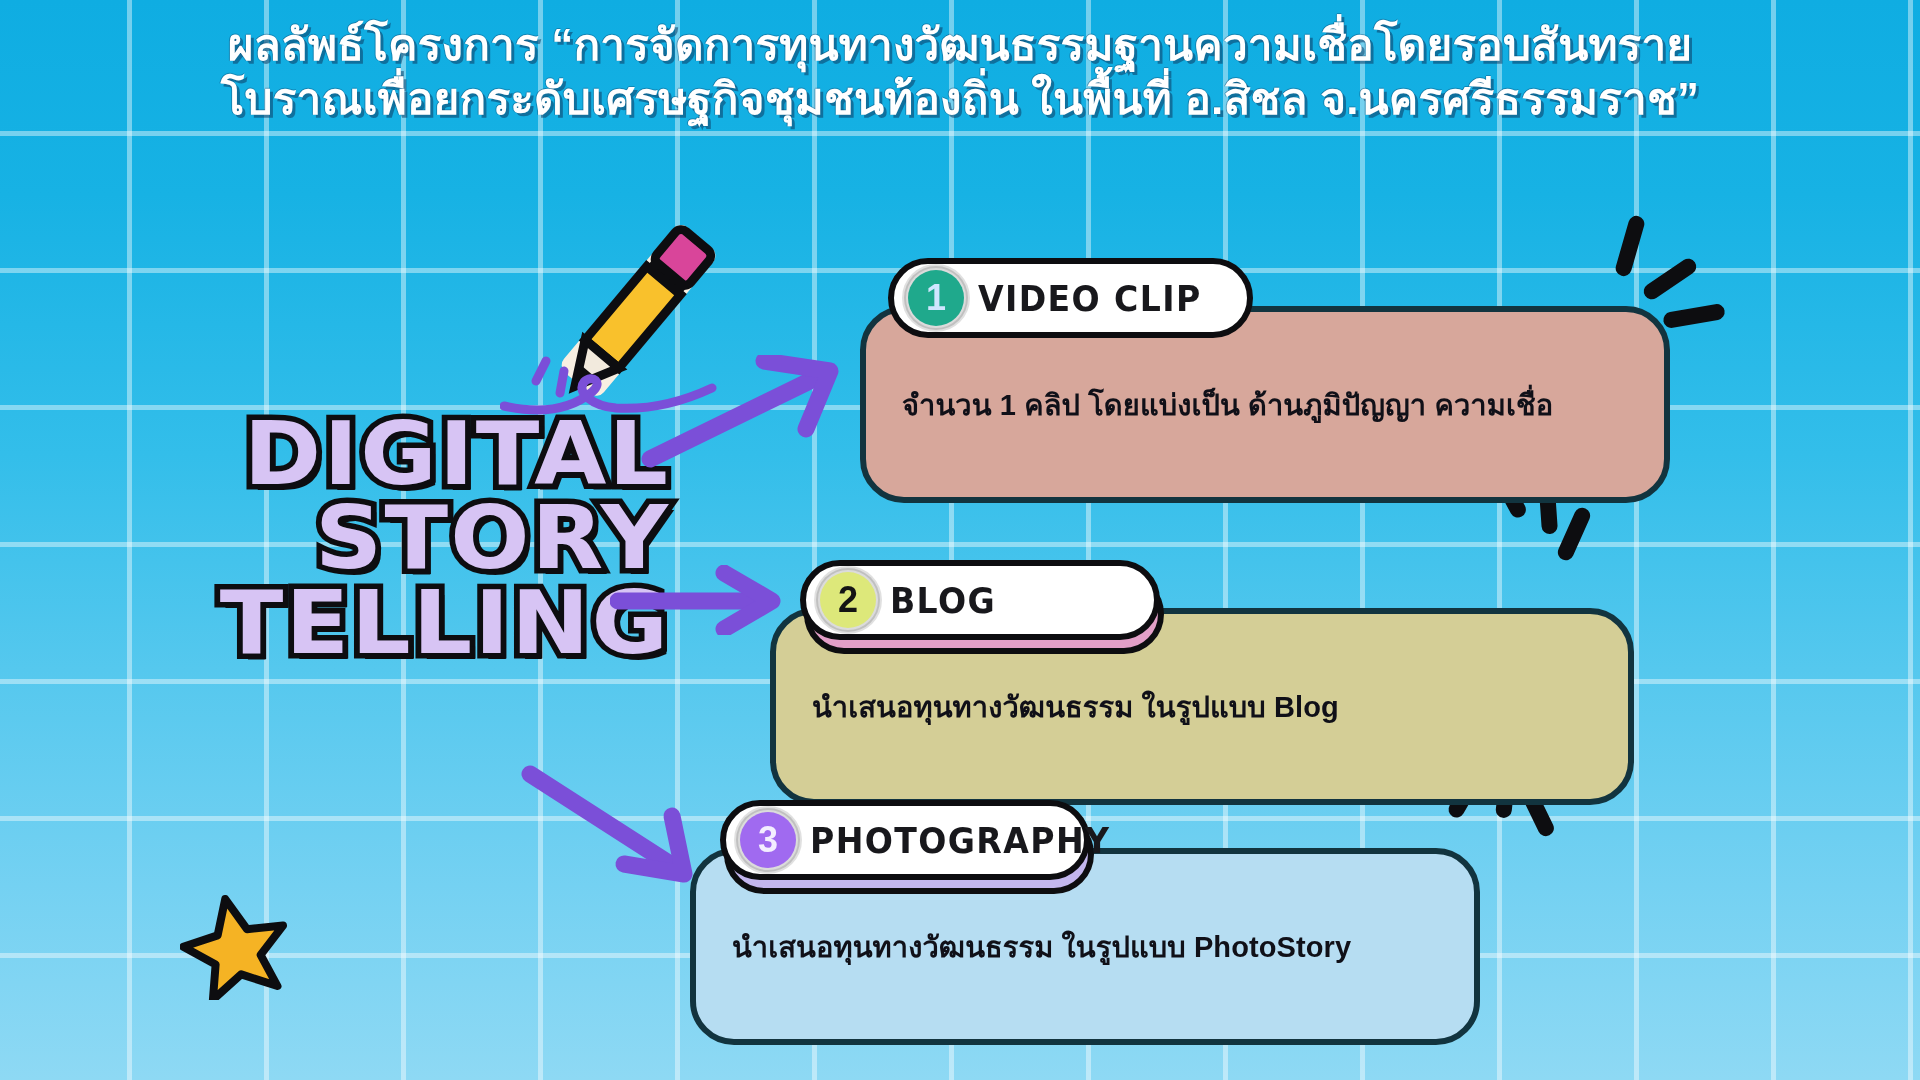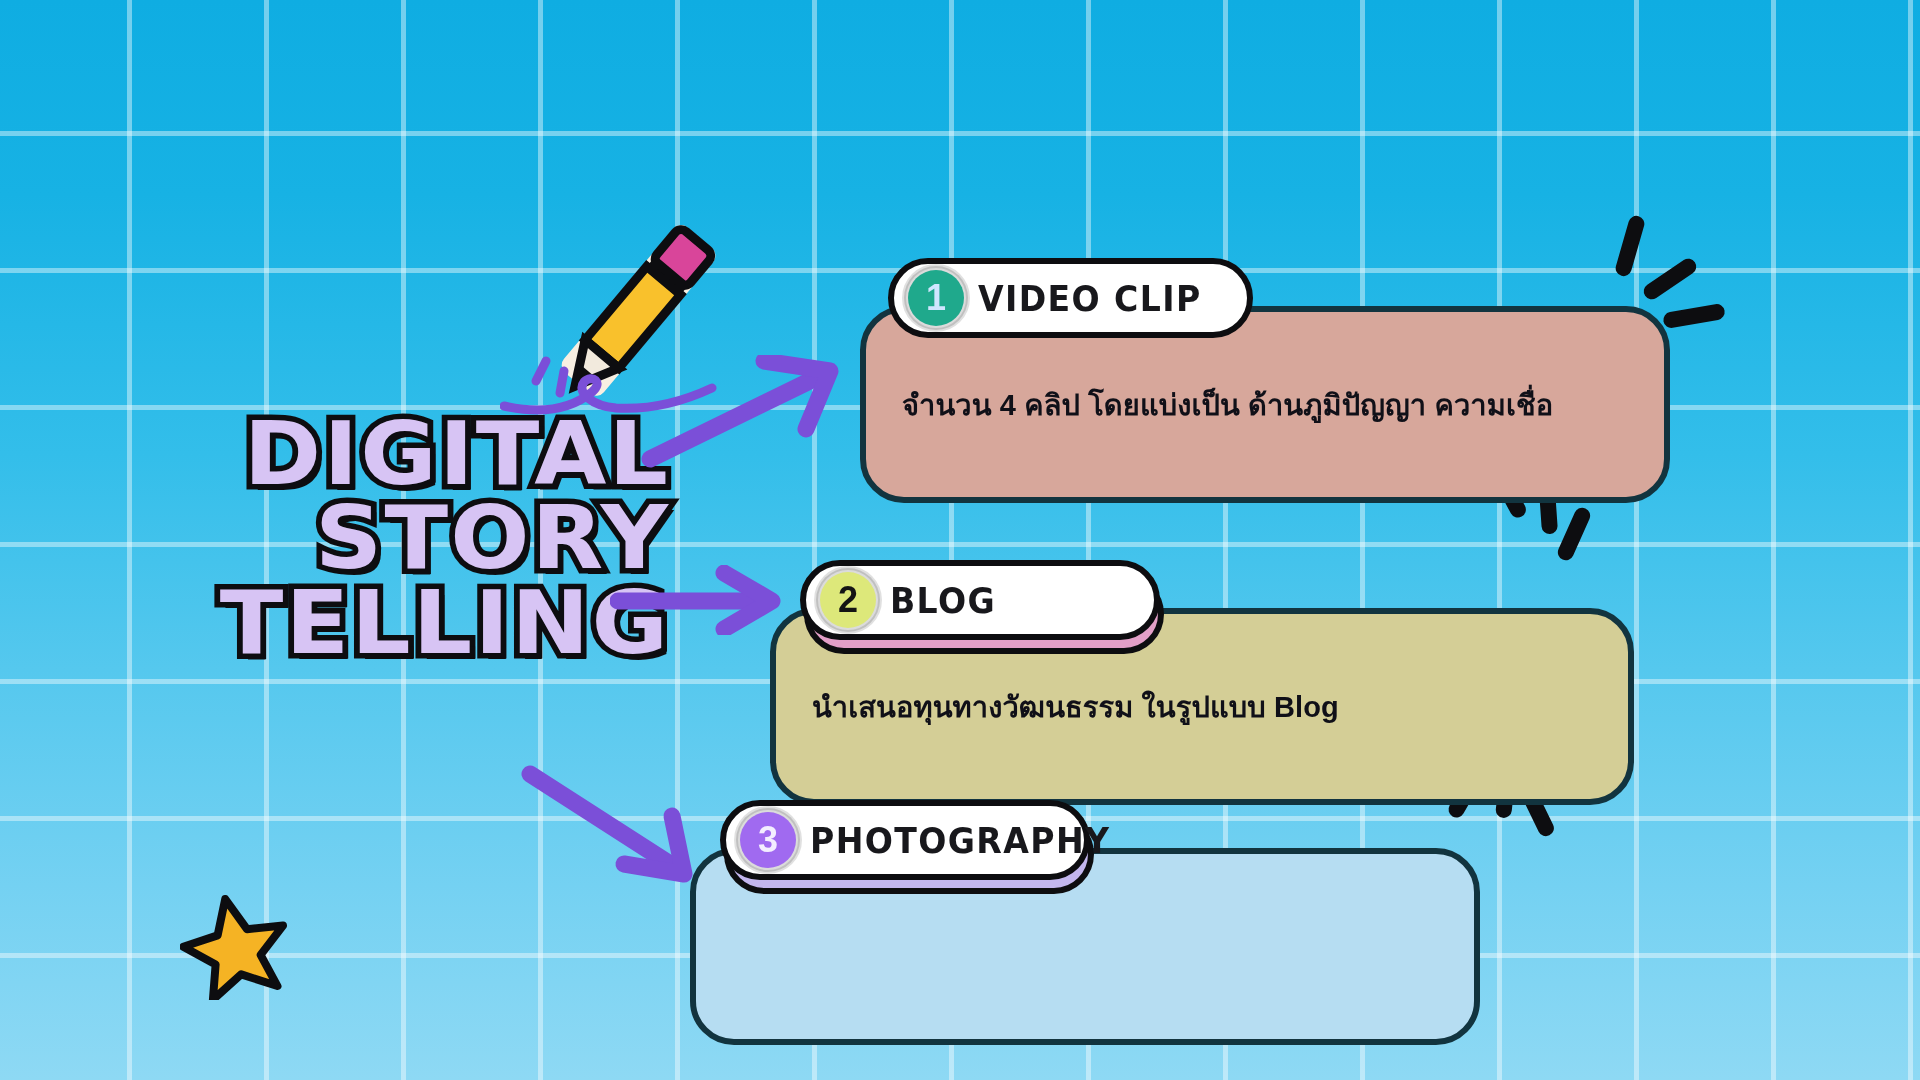--- a/index.html
+++ b/index.html
@@ -152,20 +152,24 @@
   #arrow2{left:610px;top:565px;width:180px;height:70px;}
   #arrow3{left:520px;top:760px;width:200px;height:130px;}
 </style>
 </head>
 <body>
 
 <div id="stage">
 
   <div id="grid"></div>
 
+  <div id="header">
+    <span class="hl">ผลลัพธ์โครงการ “การจัดการทุนทางวัฒนธรรมฐานความเชื่อโดยรอบสันทราย</span>
+    <span class="hl">โบราณเพื่อยกระดับเศรษฐกิจชุมชนท้องถิ่น ในพื้นที่ อ.สิชล จ.นครศรีธรรมราช”</span>
+  </div>
 
   <div id="logo">
     <span class="lline l1">DIGITAL</span>
     <span class="lline l2">STORY</span>
     <span class="lline l3">TELLING</span>
   </div>
 
   <div id="pencil">
     <svg width="230" height="230" viewBox="0 0 230 230">
       <g transform="rotate(40 115 115)">
@@ -230,21 +234,21 @@
 
   <div class="deco" style="left:1440px;top:760px;width:140px;height:120px;">
     <div class="dash" style="left:18px;top:6px;width:16px;height:54px;transform:rotate(30deg);"></div>
     <div class="dash" style="left:58px;top:0px;width:16px;height:58px;transform:rotate(6deg);"></div>
     <div class="dash" style="left:90px;top:26px;width:16px;height:52px;transform:rotate(-26deg);"></div>
   </div>
 
   <div class="card" id="card1">
     <div class="body">
       <div class="btext">
-        <span>จำนวน 4 คลิป โดยแบ่งเป็น ด้านภูมิปัญญา ความเชื่อ</span>
+        <span>จำนวน 1 คลิป โดยแบ่งเป็น ด้านภูมิปัญญา ความเชื่อ</span>
       </div>
     </div>
     <div class="head">
       <div class="badge" style="background:#1FA98C;color:#CFE6FF;">
         <span>1</span>
       </div>
       <div class="htitle">VIDEO CLIP</div>
     </div>
   </div>
 
@@ -259,20 +263,21 @@
       <div class="badge" style="background:#DDE87A;color:#141414;">
         <span>2</span>
       </div>
       <div class="htitle">BLOG</div>
     </div>
   </div>
 
   <div class="card" id="card3">
     <div class="body">
       <div class="btext">
+        <span>นำเสนอทุนทางวัฒนธรรม ในรูปแบบ PhotoStory</span>
       </div>
     </div>
     <div class="head-shadow"></div>
     <div class="head">
       <div class="badge" style="background:#A06AF0;color:#F3EEFF;">
         <span>3</span>
       </div>
       <div class="htitle">PHOTOGRAPHY</div>
     </div>
   </div>

